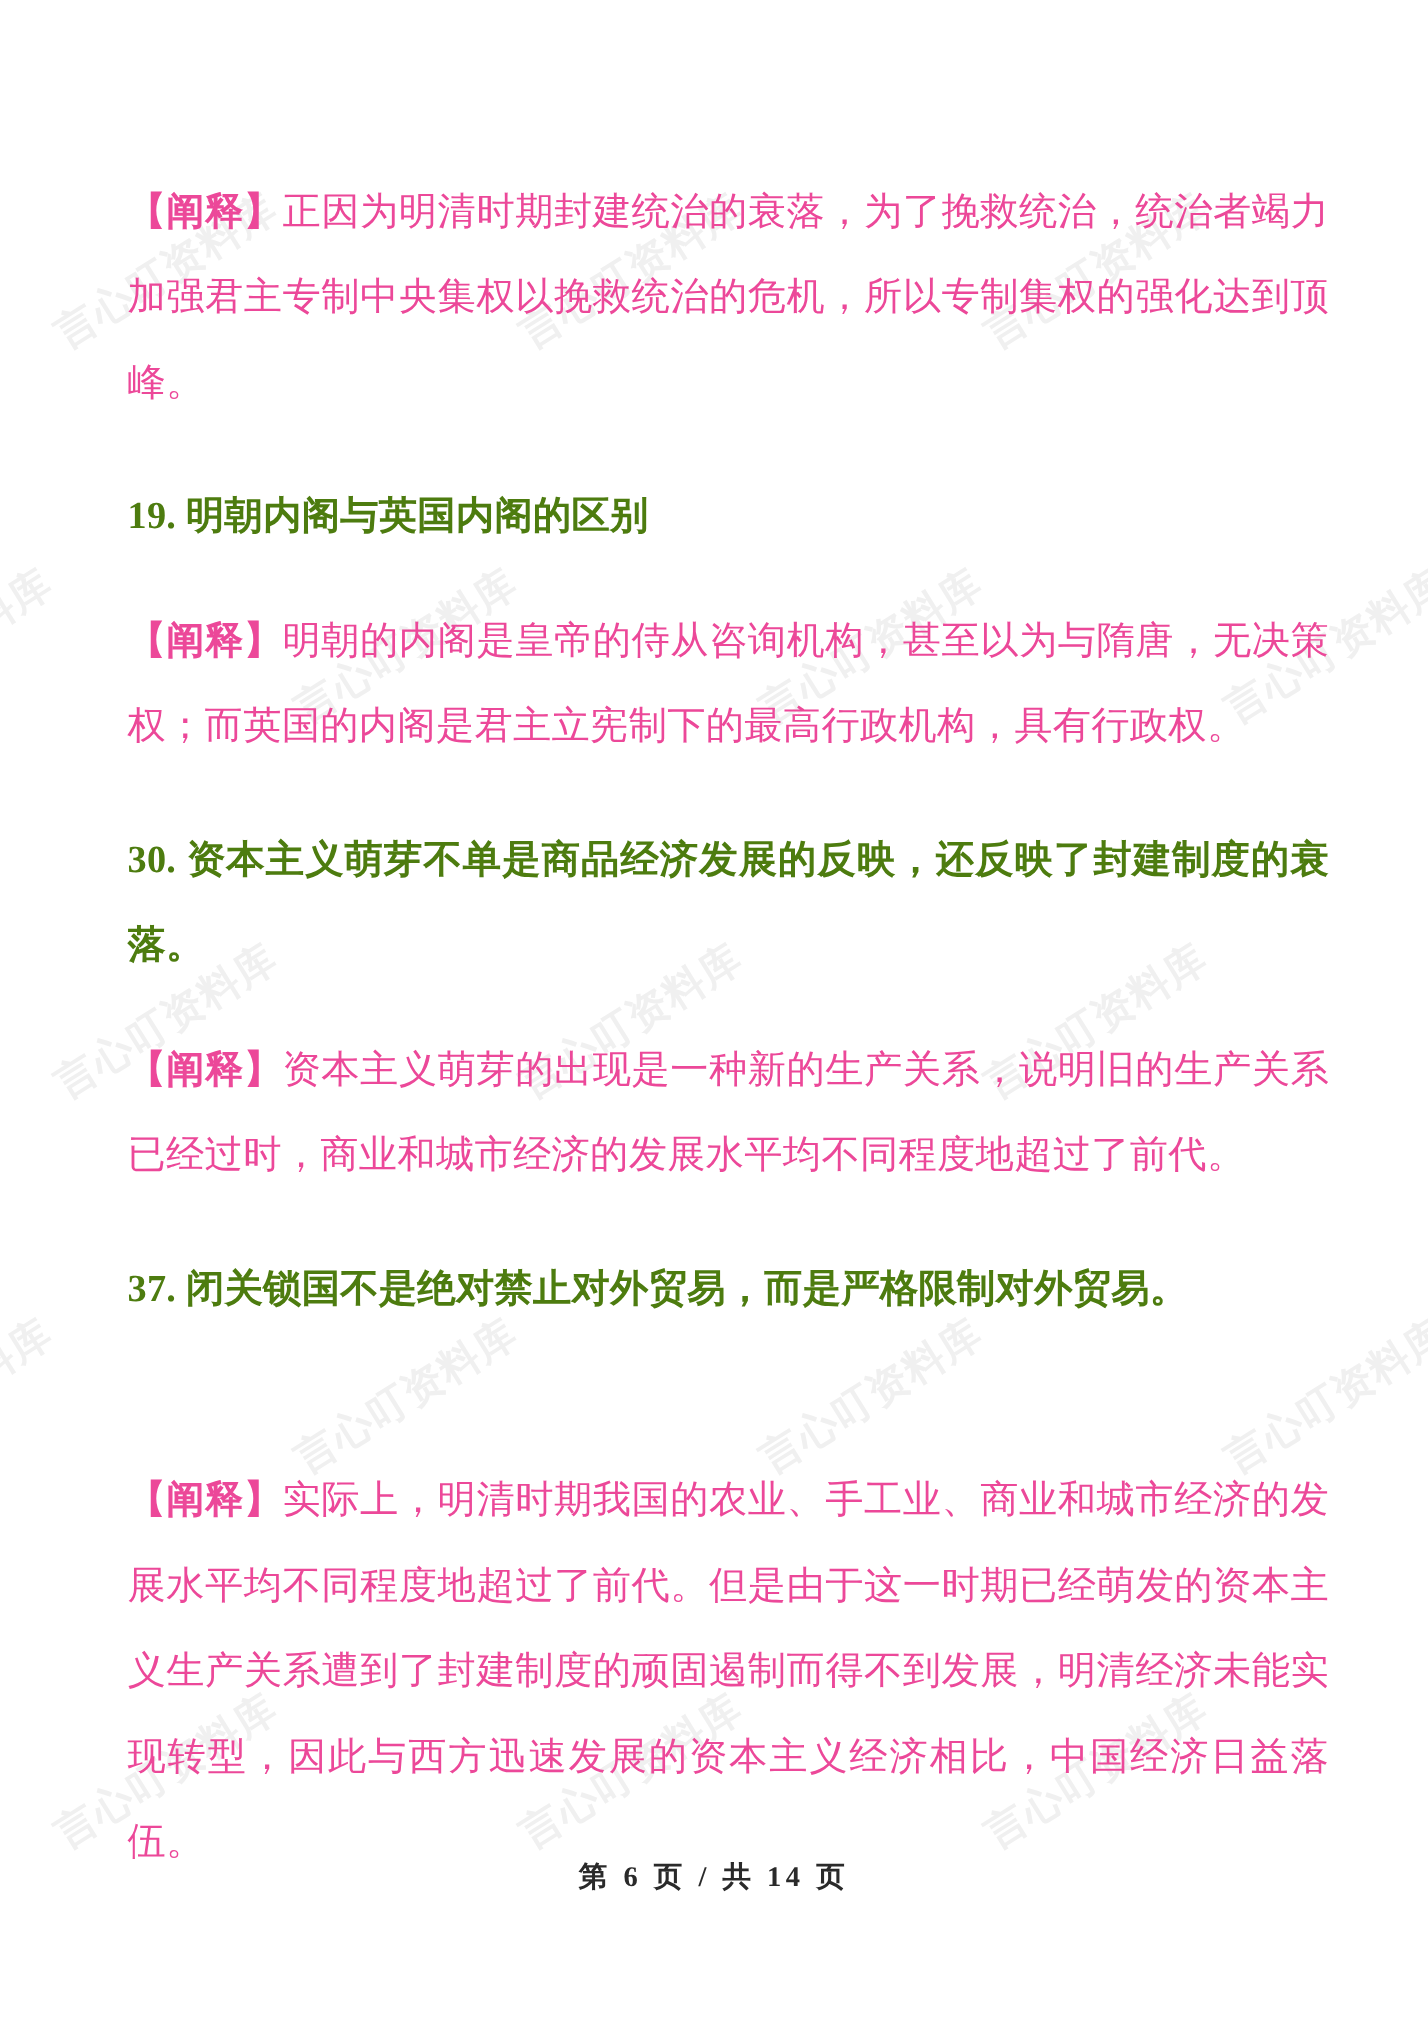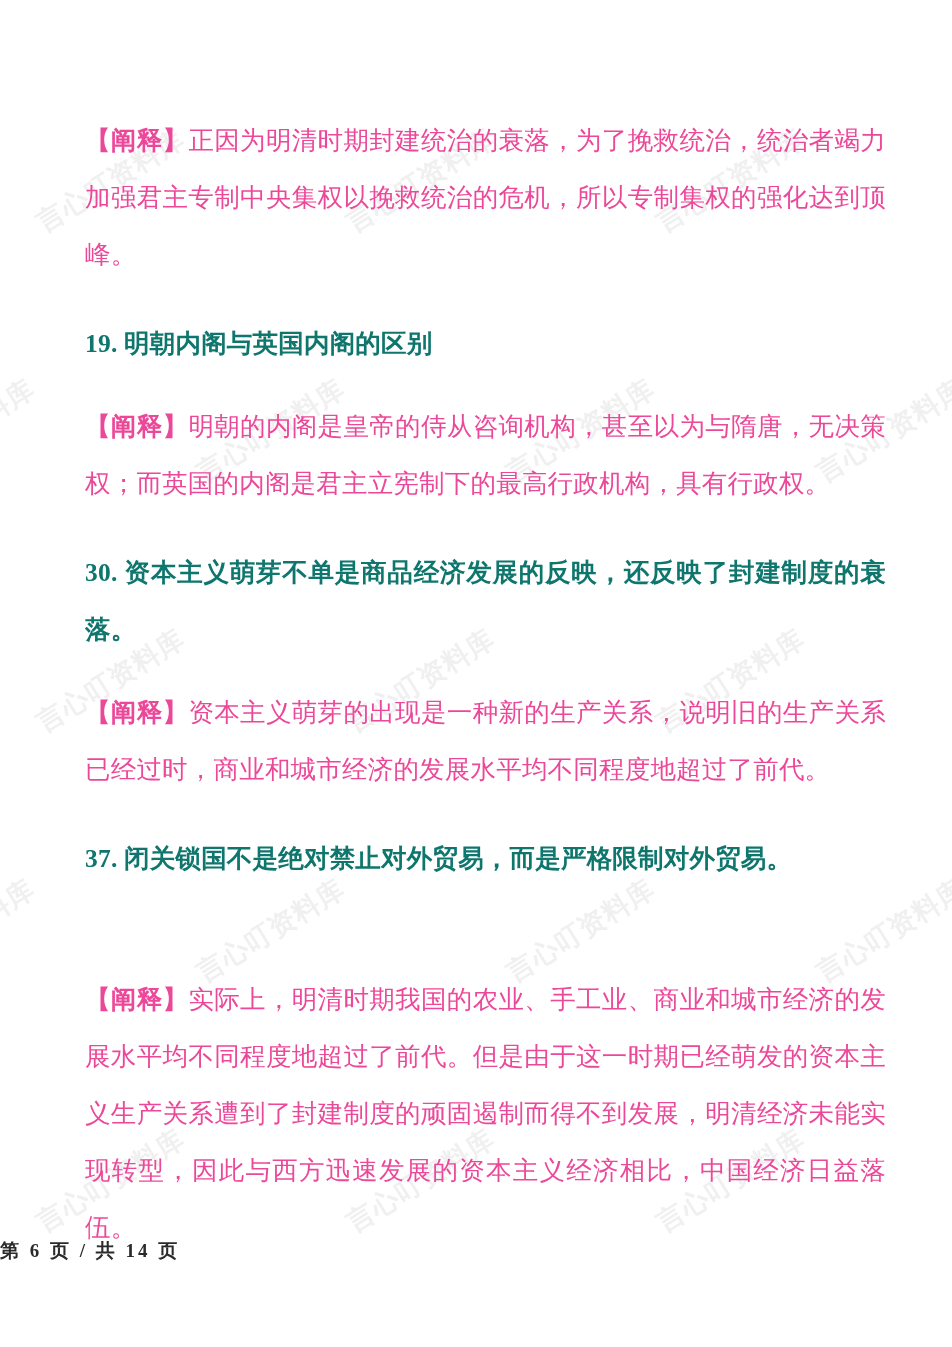--- a/index.html
+++ b/index.html
@@ -55,41 +55,42 @@
     text-justify: inter-ideograph;
     text-indent: 0;
     margin: 0;
     letter-spacing: 0.2px;
   }
   .para .lead {
     font-weight: 700;
   }
 
   .heading {
-    color: #0f766e;
+    color: #4d7c0f;
     font-size: 25.5px;
     font-weight: 700;
     line-height: 57px;
     text-align: justify;
     text-justify: inter-ideograph;
     margin: 0;
     letter-spacing: 0.2px;
   }
 
   
   .gap-top      { height: 112px; }
   .gap-sm       { height: 26px; }
   .gap-md       { height: 32px; }
 
   
   .footer {
     position: absolute;
     left: 0;
     right: 0;
     top: 1238px;
+    text-align: center;
     z-index: 1;
   }
   .footer-text {
     display: inline-block;
     color: #2a2a2a;
     font-size: 19px;
     font-weight: 700;
     letter-spacing: 3px;
     font-family: "Liberation Serif", "DejaVu Serif", serif;
   }

